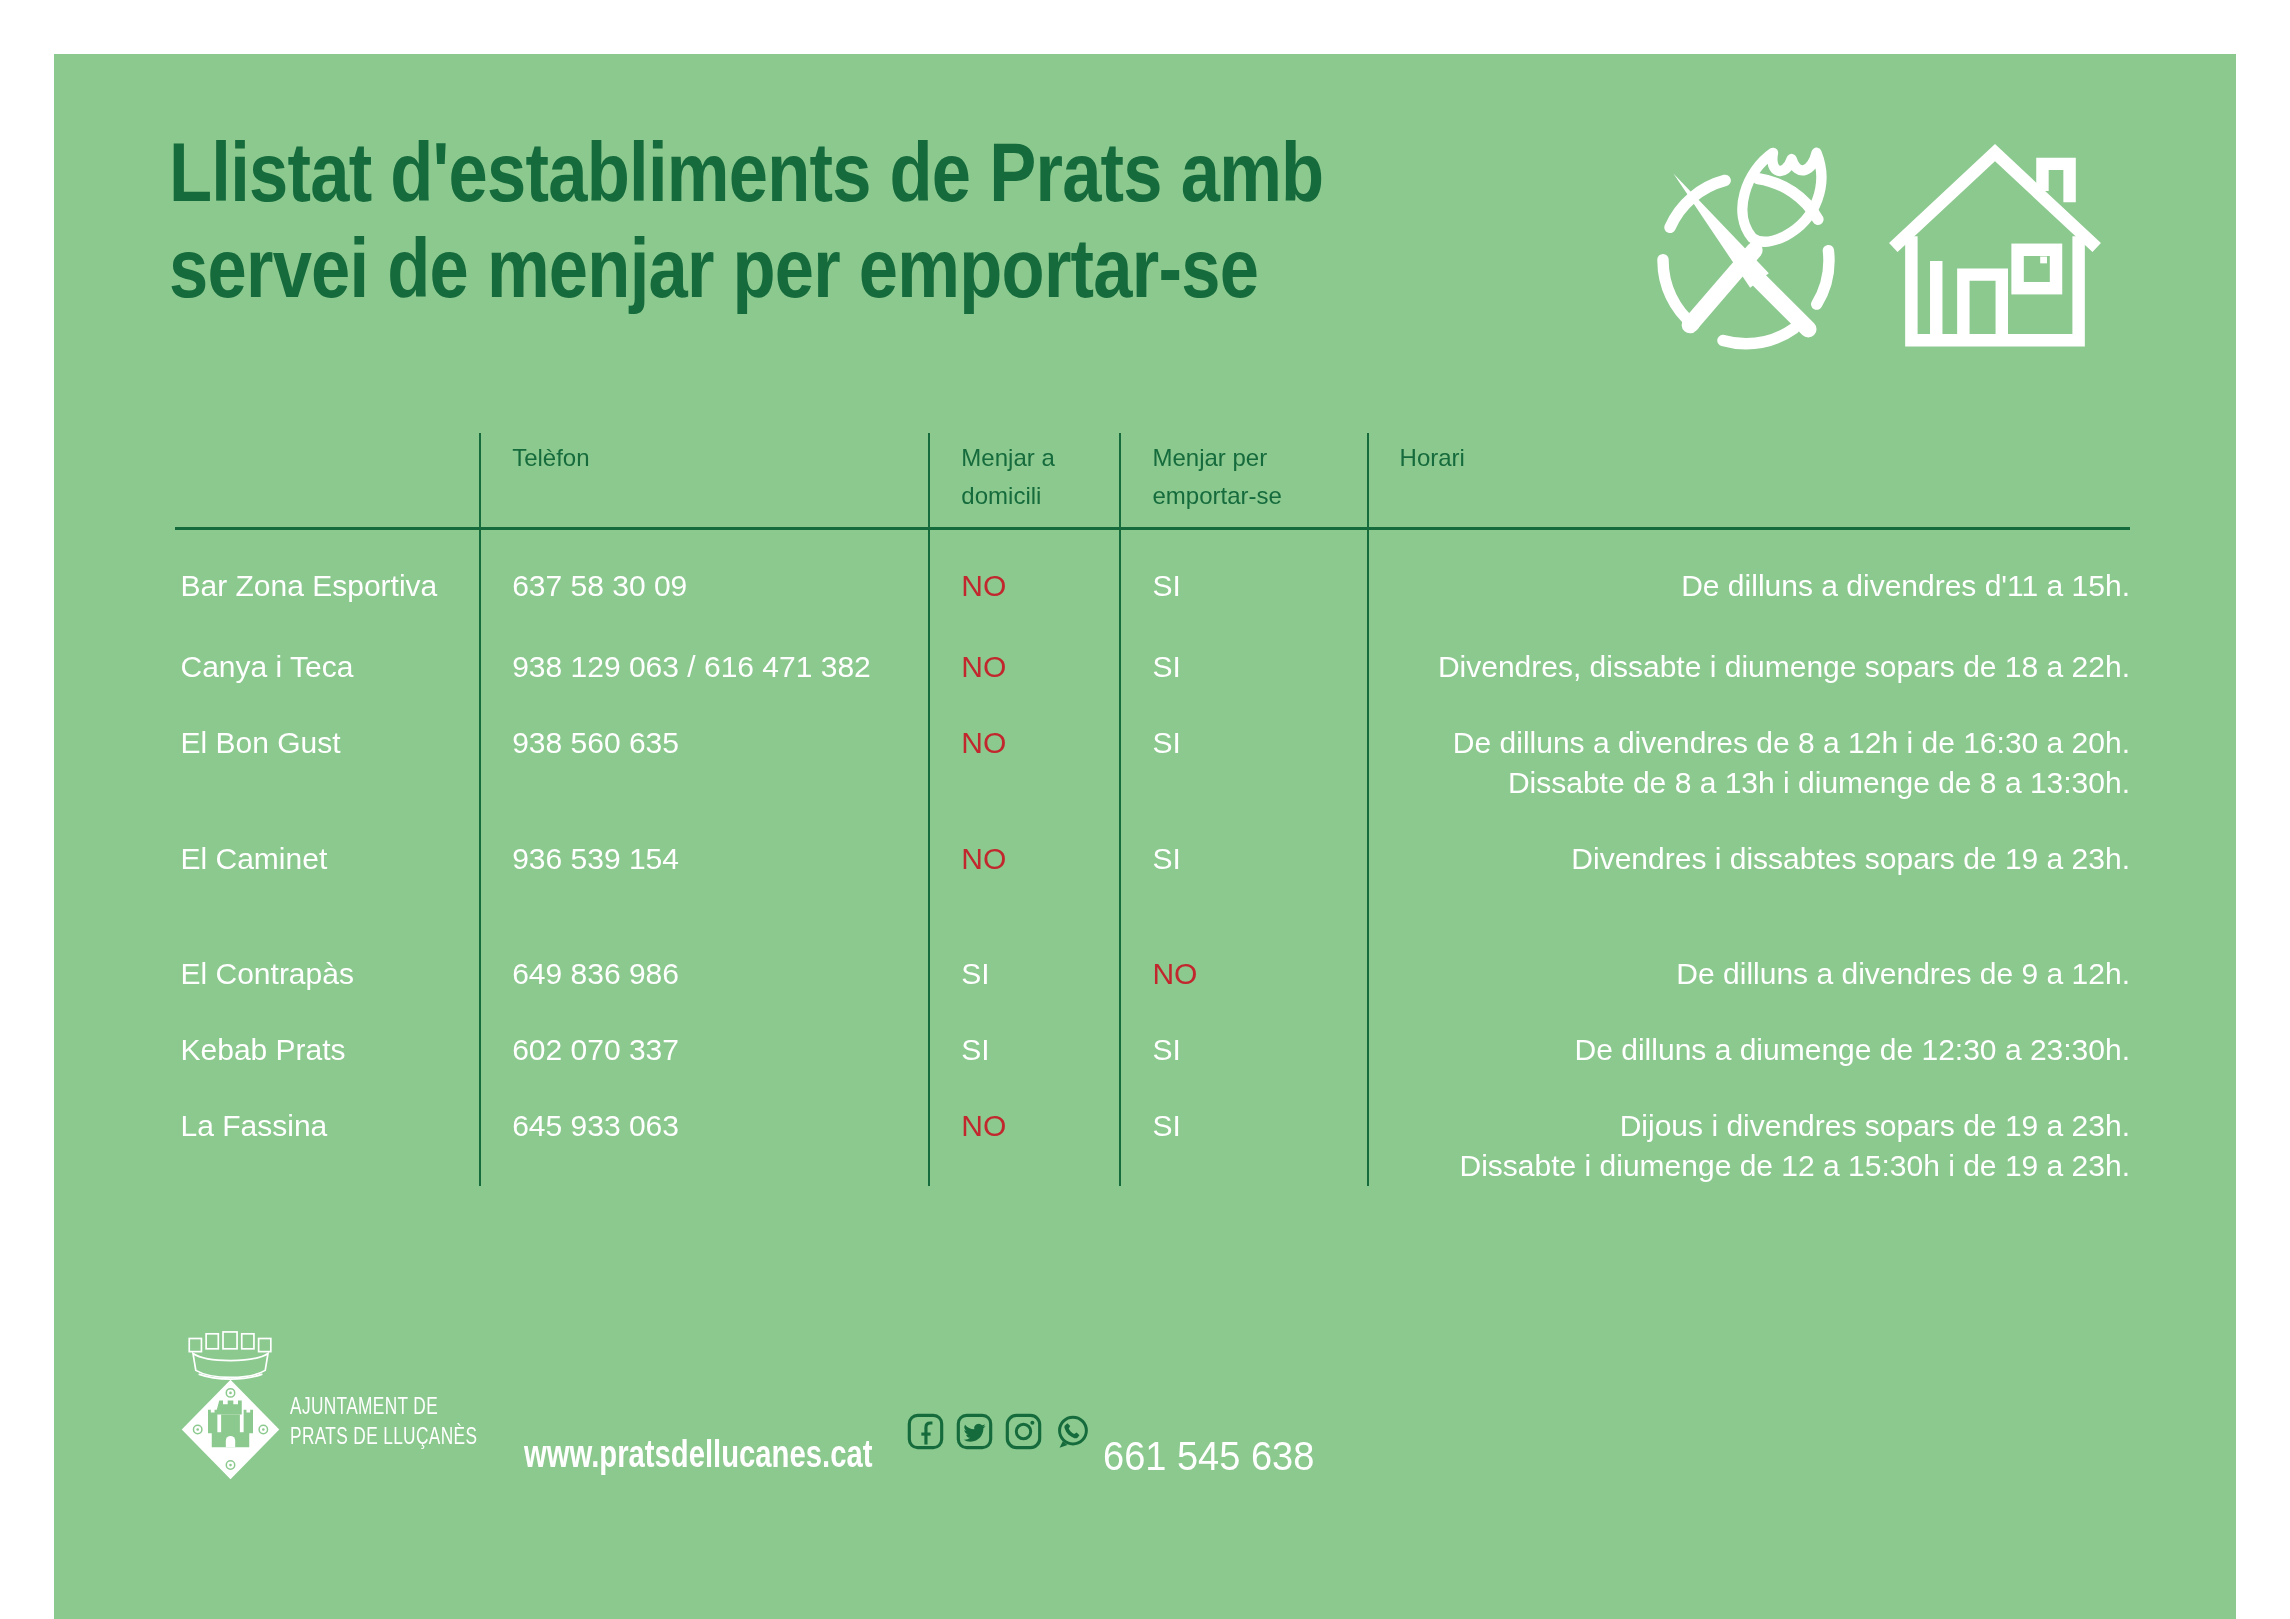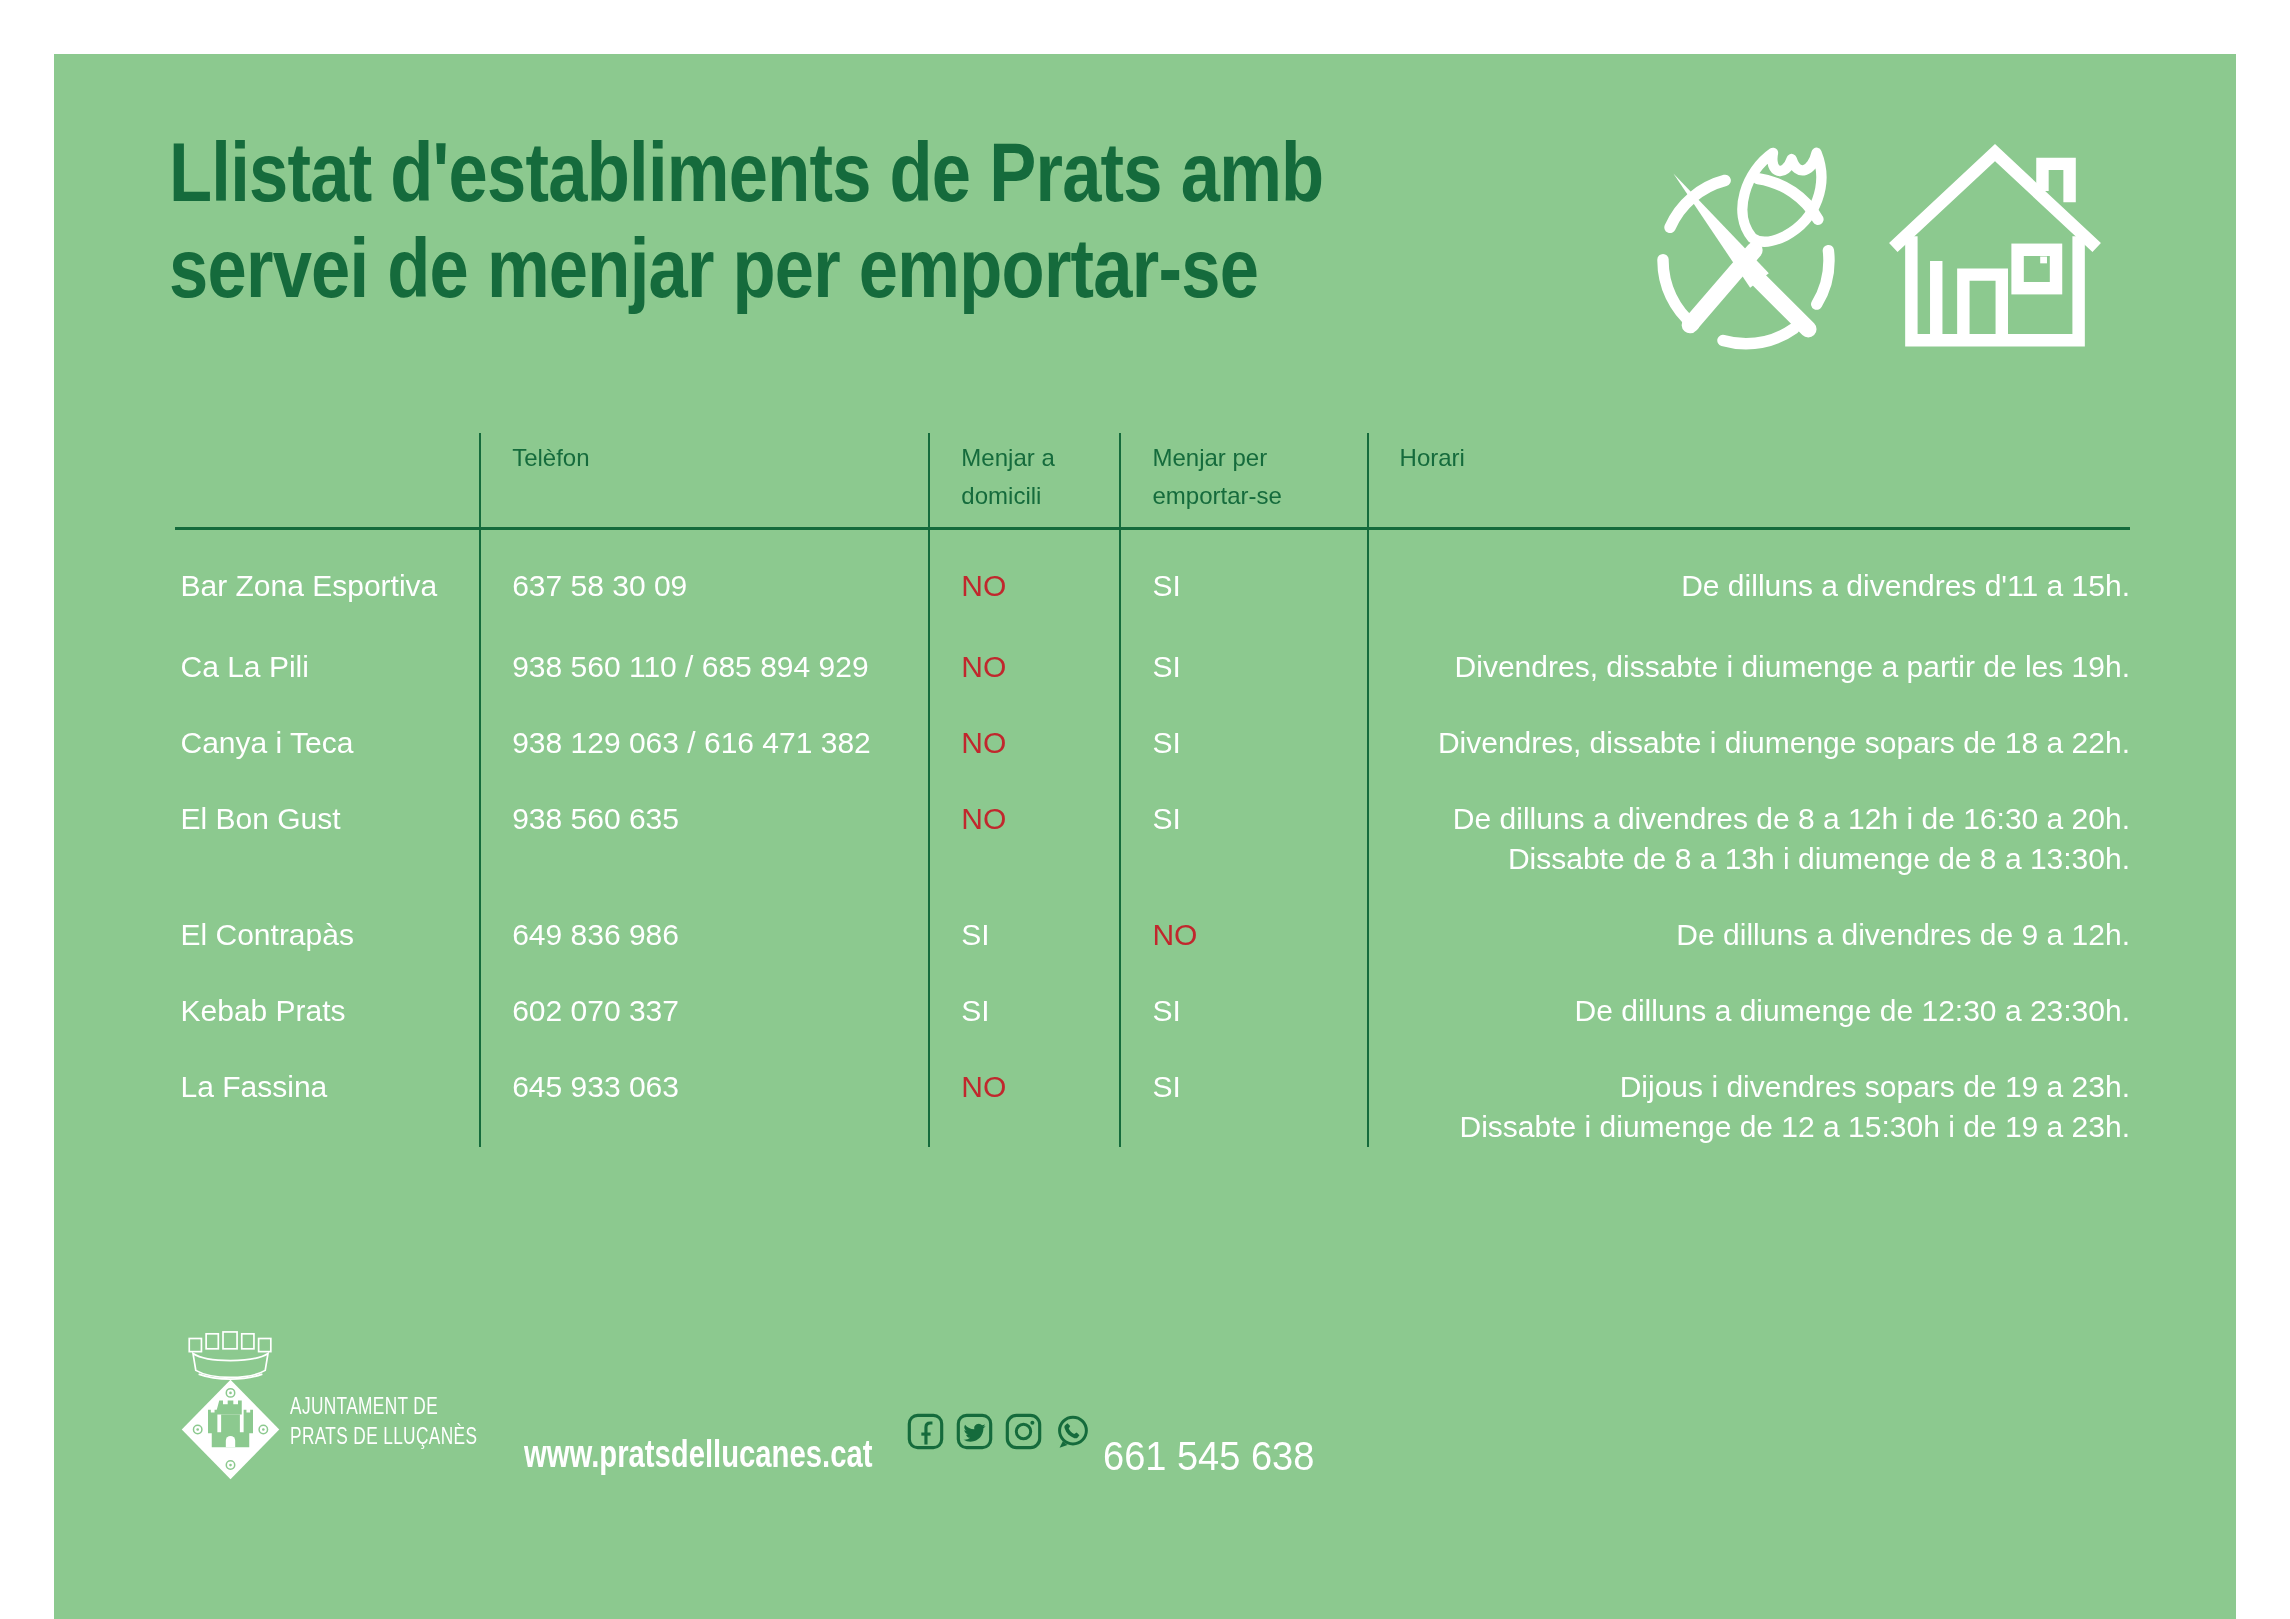--- a/index.html
+++ b/index.html
@@ -102,45 +102,45 @@
         <tr>
           <td>Bar Zona Esportiva</td>
           <td>637 58 30 09</td>
           <td class="no">NO</td>
           <td class="si">SI</td>
           <td>
             <span class="hline">De dilluns a divendres d'11 a 15h.</span>
           </td>
         </tr>
         <tr>
-          <td>Ca La Pili</td>
-          <td>938 560 110 / 685 894 929</td>
-          <td class="no">NO</td>
-          <td class="si">SI</td>
-          <td>
-            <span class="hline">Divendres, dissabte i diumenge a partir de les 19h.</span>
-          </td>
-        </tr>
-        <tr>
           <td>Canya i Teca</td>
           <td>938 129 063 / 616 471 382</td>
           <td class="no">NO</td>
           <td class="si">SI</td>
           <td>
             <span class="hline">Divendres, dissabte i diumenge sopars de 18 a 22h.</span>
           </td>
         </tr>
         <tr>
           <td>El Bon Gust</td>
           <td>938 560 635</td>
           <td class="no">NO</td>
           <td class="si">SI</td>
           <td>
             <span class="hline">De dilluns a divendres de 8 a 12h i de 16:30 a 20h.</span>
             <span class="hline">Dissabte de 8 a 13h i diumenge de 8 a 13:30h.</span>
+          </td>
+        </tr>
+        <tr>
+          <td>El Caminet</td>
+          <td>936 539 154</td>
+          <td class="no">NO</td>
+          <td class="si">SI</td>
+          <td>
+            <span class="hline">Divendres i dissabtes sopars de 19 a 23h.</span>
           </td>
         </tr>
         <tr>
           <td>El Contrapàs</td>
           <td>649 836 986</td>
           <td class="si">SI</td>
           <td class="no">NO</td>
           <td>
             <span class="hline">De dilluns a divendres de 9 a 12h.</span>
           </td>

